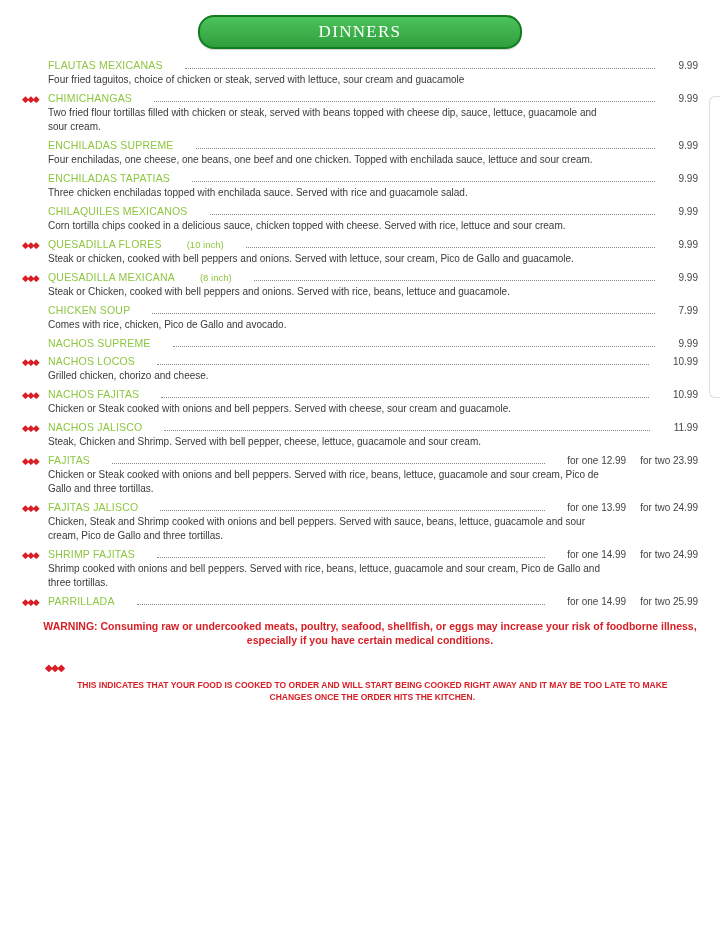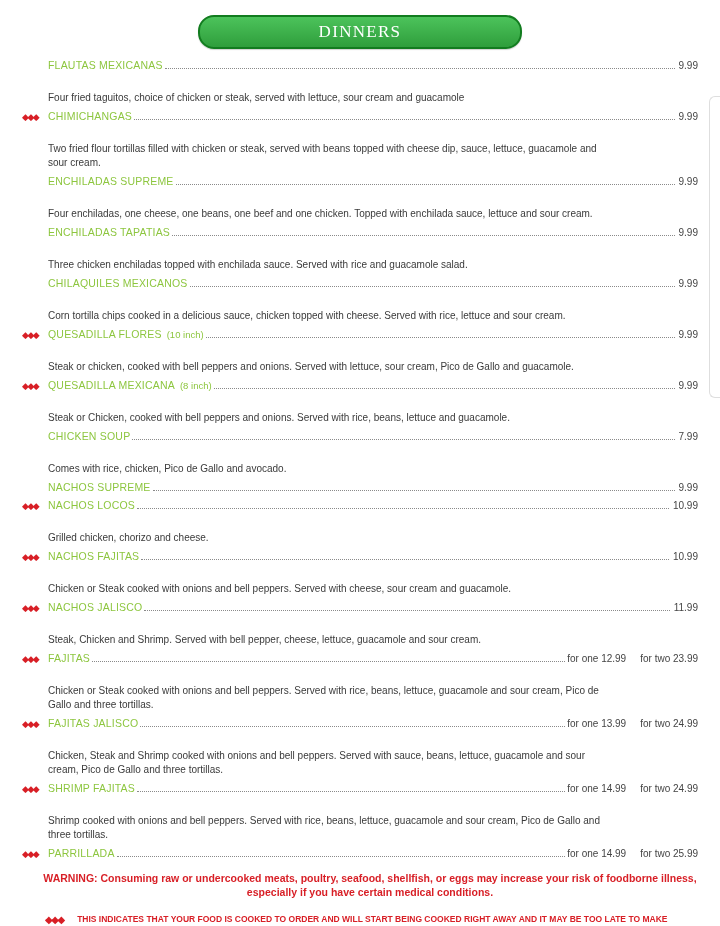--- a/index.html
+++ b/index.html
@@ -71,20 +71,21 @@
     letter-spacing: -1.5px;
     line-height: 12px;
   }
 
   .item-line {
     display: flex;
     align-items: baseline;
     width: 100%;
     font-size: 10.5px;
     line-height: 13px;
+    gap: 20px;
   }
   .item-name {
     color: #8dc63f;
     white-space: nowrap;
     font-size: 10.5px;
     letter-spacing: 0.2px;
   }
   .item-qual {
     color: #8dc63f;
     font-size: 9.5px;
@@ -108,21 +109,21 @@
     font-size: 10px;
     white-space: nowrap;
     display: flex;
     gap: 14px;
     justify-content: space-between;
   }
   .desc {
     color: #3a3a3a;
     font-size: 10px;
     line-height: 14px;
-    margin-top: 19px;
+    margin-top: 1px;
     max-width: 560px;
   }
 
   
   .warning {
     color: #d81f26;
     font-weight: bold;
     font-size: 10.5px;
     line-height: 14px;
     text-align: center;
@@ -142,20 +143,21 @@
     line-height: 12px;
     padding-top: 1px;
     white-space: nowrap;
   }
   .indicator-note .note-text {
     color: #d81f26;
     font-weight: bold;
     font-size: 8.5px;
     line-height: 12px;
     text-align: center;
+    margin-top: 18px;
   }
 
   
   .edge-artifact {
     position: absolute;
     right: 0;
     top: 96px;
     width: 10px;
     height: 300px;
     border: 1px solid #dedede;

